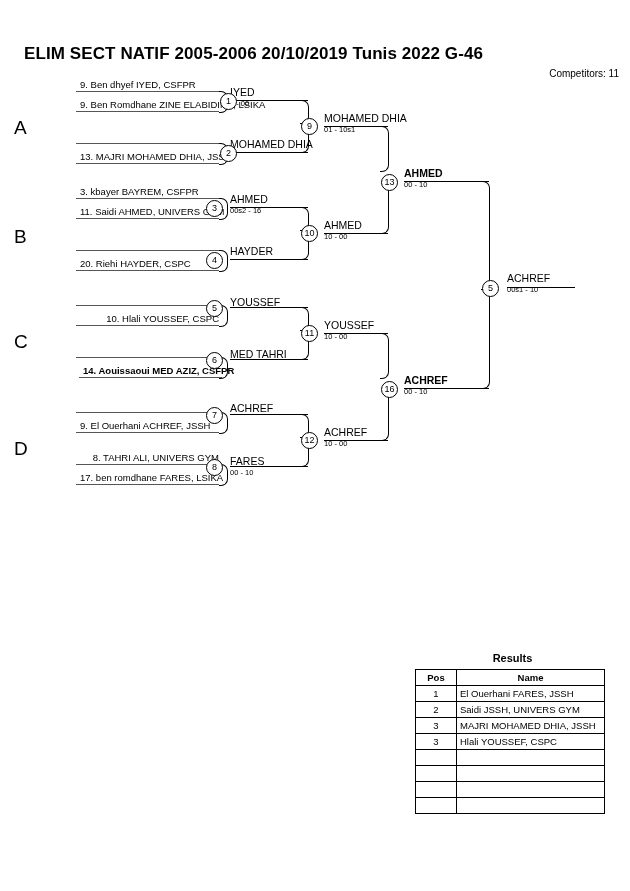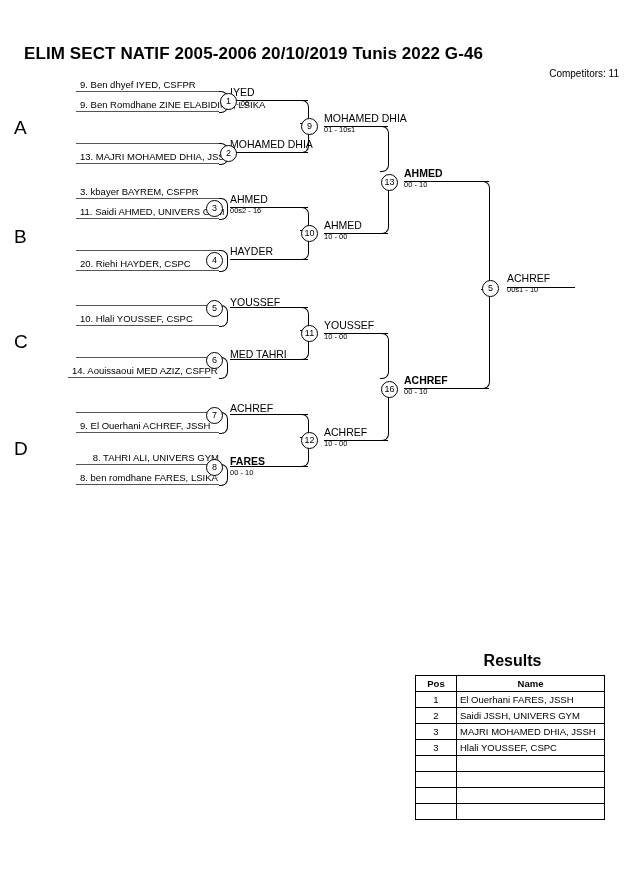--- a/index.html
+++ b/index.html
@@ -94,21 +94,21 @@
   .score {
     font-size: 7.5px;
     white-space: nowrap;
     line-height: 9px;
   }
 
   
   #results-wrap { left: 415px; top: 652px; width: 195px; }
   #results-title {
     text-align: center;
-    font-size: 16px;
+    font-size: 11px;
     font-weight: bold;
     margin-bottom: 5px;
   }
   table#results {
     border-collapse: collapse;
     width: 190px;
     border: 1.6px solid #000000;
     table-layout: fixed;
   }
   table#results th, table#results td {
@@ -207,27 +207,27 @@
 
   <div class="abs node" style="left:381px; top:174px;">13</div>
   <div class="abs winner-name bold" style="left:404px; top:167px;">AHMED</div>
   <div class="abs score" style="left:404px; top:180px;">00 - 10</div>
   <div class="abs hline" style="left:404px; top:181px; width:85px;"></div>
   <div class="abs elbow elbow-r" style="left:481px; top:181px; width:8px; height:107px;"></div>
 
   <div class="abs entry" style="left:76px; top:293px; width:143px;">
     <div class="entry-label"></div>
   </div>
-  <div class="abs entry" style="left:76px; top:313px; width:143px;">
+  <div class="abs entry" style="left:76px; top:313px; width:143px;text-align:right;">
     <div class="entry-label">10. Hlali YOUSSEF, CSPC</div>
   </div>
   <div class="abs entry" style="left:76px; top:345px; width:143px;">
     <div class="entry-label"></div>
   </div>
-  <div class="abs entry" style="left:68px; top:365px; width:143px;">
+  <div class="abs entry" style="left:79px; top:365px; width:143px;font-weight:bold;">
     <div class="entry-label">14. Aouissaoui MED AZIZ, CSFPR</div>
   </div>
 
   <div class="abs elbow elbow-r" style="left:219px; top:305px; width:8px; height:20px;"></div>
   <div class="abs elbow elbow-r" style="left:219px; top:357px; width:8px; height:20px;"></div>
 
   <div class="abs node" style="left:206px; top:300px;">5</div>
   <div class="abs node" style="left:206px; top:352px;">6</div>
 
   <div class="abs winner-name" style="left:230px; top:296px;">YOUSSEF</div>
@@ -249,35 +249,35 @@
   <div class="abs entry" style="left:76px; top:400px; width:143px;">
     <div class="entry-label"></div>
   </div>
   <div class="abs entry" style="left:76px; top:420px; width:143px;">
     <div class="entry-label">9. El Ouerhani ACHREF, JSSH</div>
   </div>
   <div class="abs entry" style="left:76px; top:452px; width:143px;text-align:right;">
     <div class="entry-label">8. TAHRI ALI, UNIVERS GYM</div>
   </div>
   <div class="abs entry" style="left:76px; top:472px; width:143px;">
-    <div class="entry-label">8. ben romdhane FARES, LSIKA</div>
+    <div class="entry-label">17. ben romdhane FARES, LSIKA</div>
   </div>
 
   <div class="abs elbow elbow-r" style="left:219px; top:412px; width:8px; height:20px;"></div>
   <div class="abs elbow elbow-r" style="left:219px; top:464px; width:8px; height:20px;"></div>
 
   <div class="abs node" style="left:206px; top:407px;">7</div>
   <div class="abs node" style="left:206px; top:459px;">8</div>
 
   <div class="abs winner-name" style="left:230px; top:402px;">ACHREF</div>
   <div class="abs score" style="left:230px; top:415px;"></div>
   <div class="abs hline" style="left:230px; top:414px; width:78px;"></div>
   <div class="abs elbow elbow-r" style="left:300px; top:414px; width:8px; height:22px;"></div>
 
-  <div class="abs winner-name" style="left:230px; top:455px;font-weight:bold;">FARES</div>
+  <div class="abs winner-name" style="left:230px; top:455px;">FARES</div>
   <div class="abs score" style="left:230px; top:468px;">00 - 10</div>
   <div class="abs hline" style="left:230px; top:466px; width:78px;"></div>
   <div class="abs elbow" style="left:300px; top:444px; width:8px; height:22px; border-top:none; border-bottom-right-radius:7px;"></div>
 
   <div class="abs node" style="left:301px; top:432px;">12</div>
   <div class="abs winner-name" style="left:324px; top:426px;">ACHREF</div>
   <div class="abs score" style="left:324px; top:439px;">10 - 00</div>
   <div class="abs hline" style="left:324px; top:440px; width:64px;"></div>
   <div class="abs elbow" style="left:380px; top:396px; width:8px; height:44px; border-top:none; border-bottom-right-radius:7px;"></div>
 

